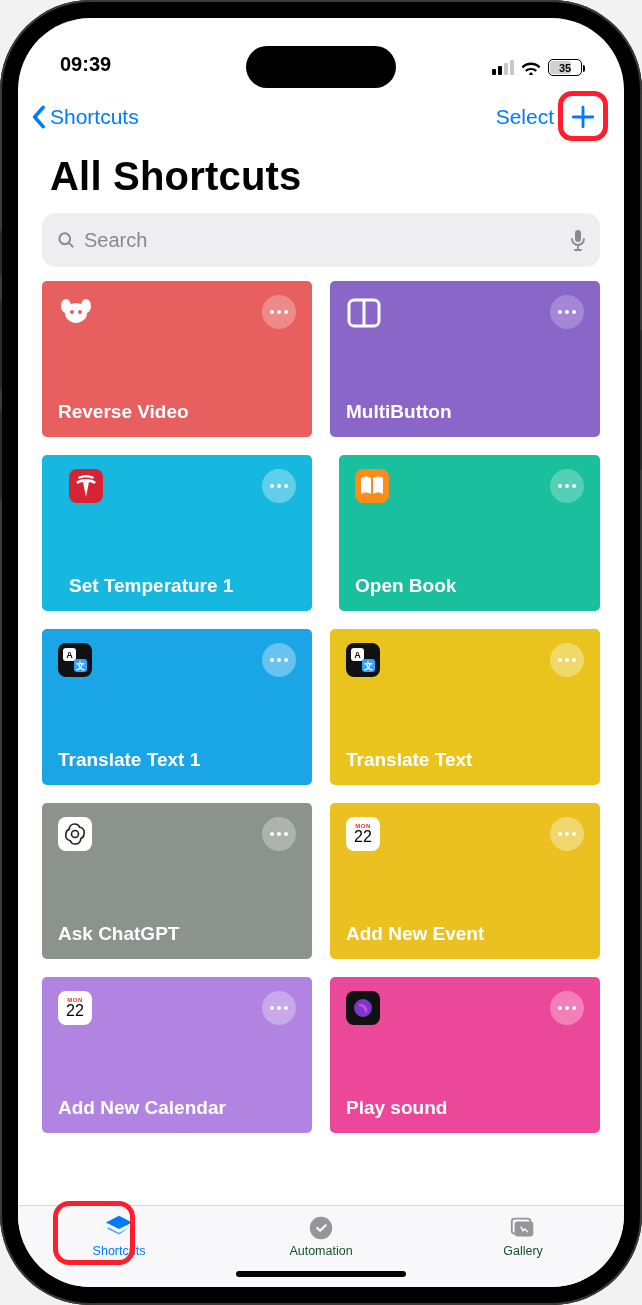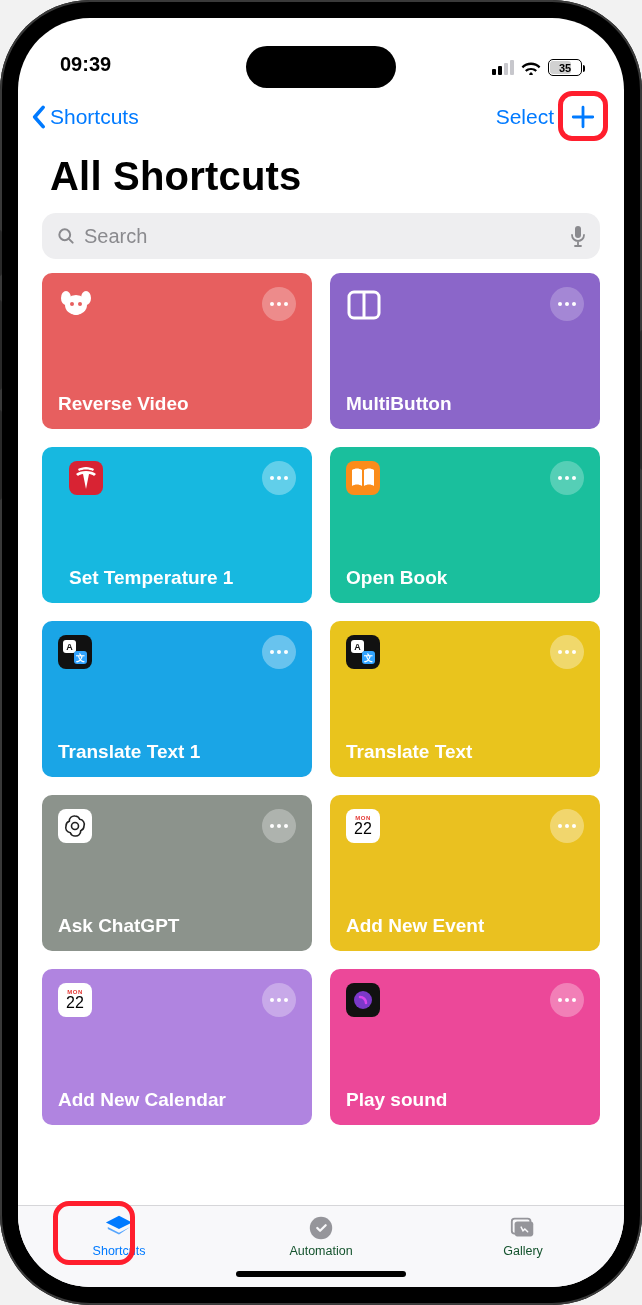--- a/index.html
+++ b/index.html
@@ -114,21 +114,21 @@
     font-size: 40px;
     font-weight: 800;
     padding: 12px 28px 10px 32px;
     letter-spacing: .2px;
   }
 
   .search {
     margin: 4px 24px 14px 24px;
     background: #eeeef0;
     border-radius: 14px;
-    height: 46px;
+    height: 54px;
     display: flex;
     align-items: center;
     padding: 0 14px;
     gap: 8px;
     color: #8a8a8e;
     font-size: 20px;
   }
   .search svg { flex: 0 0 auto; }
   .search .mic { margin-left:auto; color:#8a8a8e;}
 
@@ -137,21 +137,21 @@
     overflow: hidden;
     padding: 0 24px;
   }
   .grid {
     display: grid;
     grid-template-columns: 1fr 1fr;
     gap: 18px;
   }
   .card {
     height: 156px;
-    border-radius: 10px;
+    border-radius: 5px;
     padding: 14px 16px;
     display: flex;
     flex-direction: column;
     justify-content: space-between;
     color: #fff;
     position: relative;
   }
   .card-top { display:flex; align-items:flex-start; justify-content:space-between; }
   .card-title { font-size: 19px; font-weight: 600; white-space:nowrap; overflow:hidden; text-overflow:ellipsis;}
   .more {
@@ -299,21 +299,21 @@
                 </svg>
               </div>
               <div class="more" style="background: rgba(255, 255, 255, 0.32);">
                 <span></span>
                 <span></span>
                 <span></span>
               </div>
             </div>
             <div class="card-title">Set Temperature 1</div>
           </div>
-          <div class="card" style="background: rgb(26, 191, 157);">
+          <div class="card" style="background: rgb(26, 191, 157); margin-left: 9px;">
             <div class="card-top">
               <div class="app-icon" style="background: rgb(251, 140, 26);">
                 <svg width="24" height="20" viewBox="0 0 24 20" fill="#fff">
                   <path d="M1 2c3-2 7-2 10 0v16c-3-2-7-2-10 0zM23 2c-3-2-7-2-10 0v16c3-2 7-2 10 0z"></path>
                 </svg>
               </div>
               <div class="more" style="background: rgba(255, 255, 255, 0.26);">
                 <span></span>
                 <span></span>
                 <span></span>

